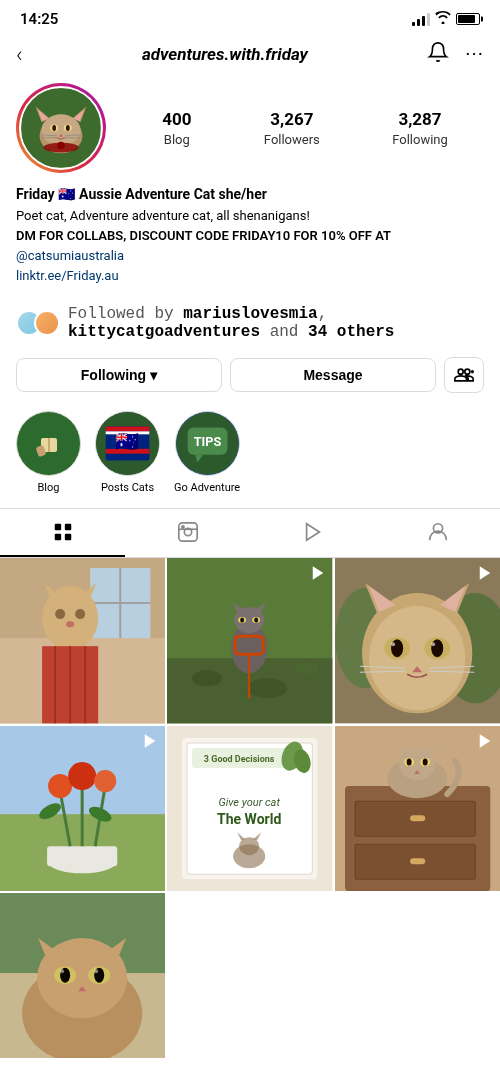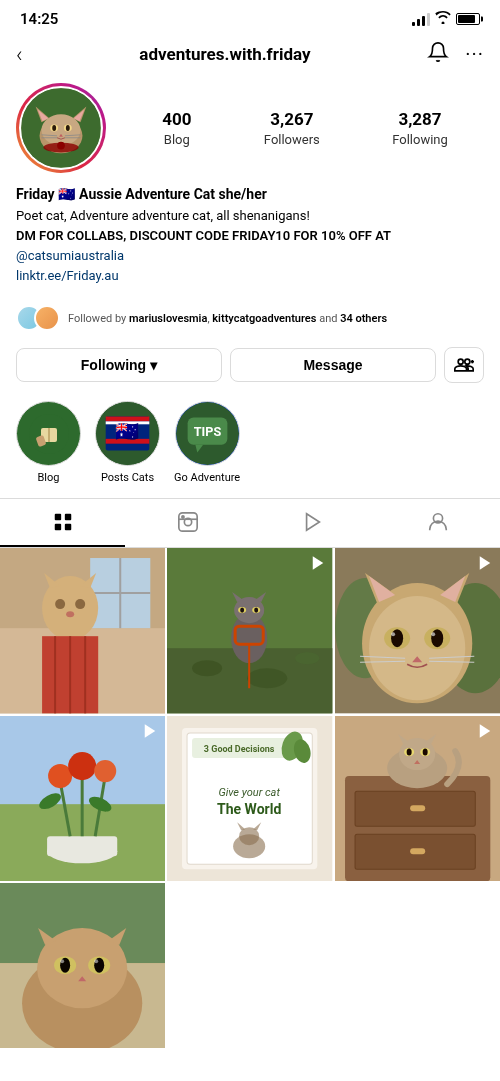--- a/index.html
+++ b/index.html
@@ -78,20 +78,21 @@
     }
     .back-arrow {
       font-size: 22px;
       font-weight: 300;
       color: #000;
       cursor: pointer;
     }
     .header-username {
       font-size: 17px;
       font-weight: 700;
+      font-style: italic;
     }
     .header-icons {
       display: flex;
       align-items: center;
       gap: 16px;
     }
     .bell-icon, .more-icon {
       font-size: 18px;
     }
 
@@ -195,23 +196,24 @@
       height: 26px;
       border-radius: 50%;
       border: 2px solid #fff;
       margin-left: -8px;
       overflow: hidden;
     }
     .mutual-avatar:first-child { margin-left: 0; }
     .mutual-avatar-1 { background: linear-gradient(135deg, #a8d8ea, #7bc8e2); }
     .mutual-avatar-2 { background: linear-gradient(135deg, #f7b267, #e8924a); }
     .mutual-text {
-      font-size: 11px;
+      font-size: 16px;
       color: #555;
       flex: 1;
+      font-family: Liberation Mono, monospace;
     }
     .mutual-text strong { color: #000; font-weight: 600; }
 
     
     .action-buttons {
       display: flex;
       padding: 8px 16px;
       gap: 8px;
       align-items: center;
     }

